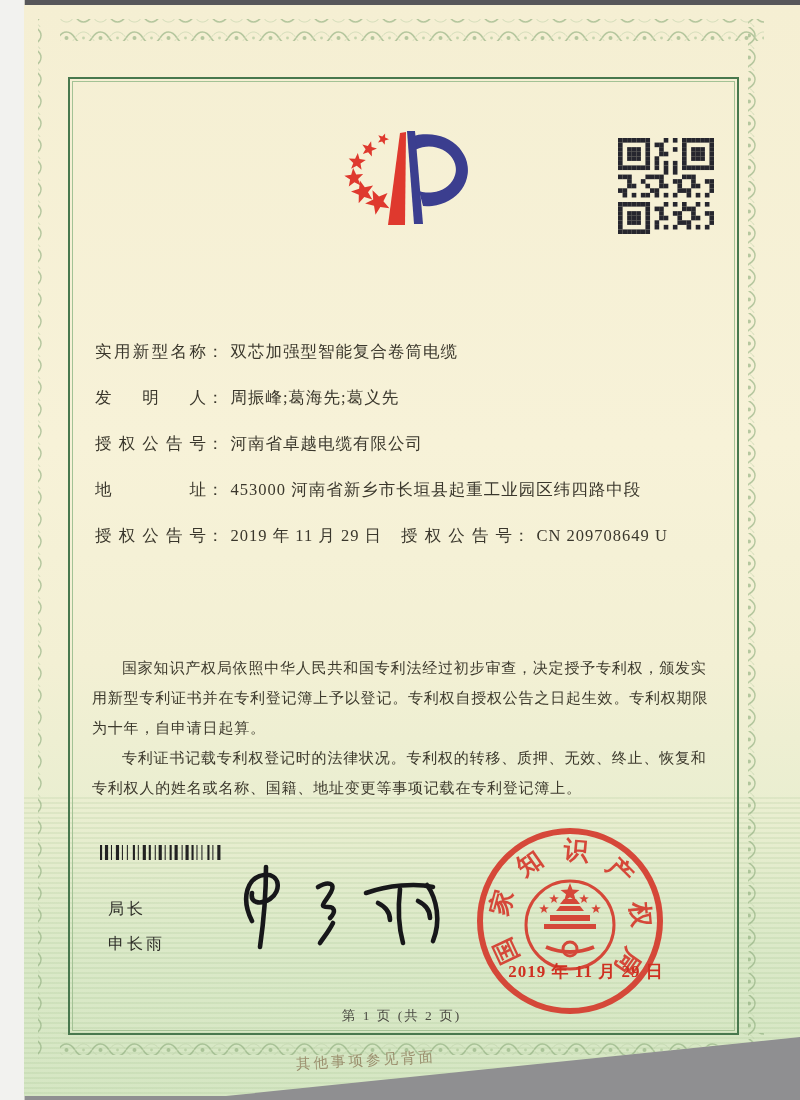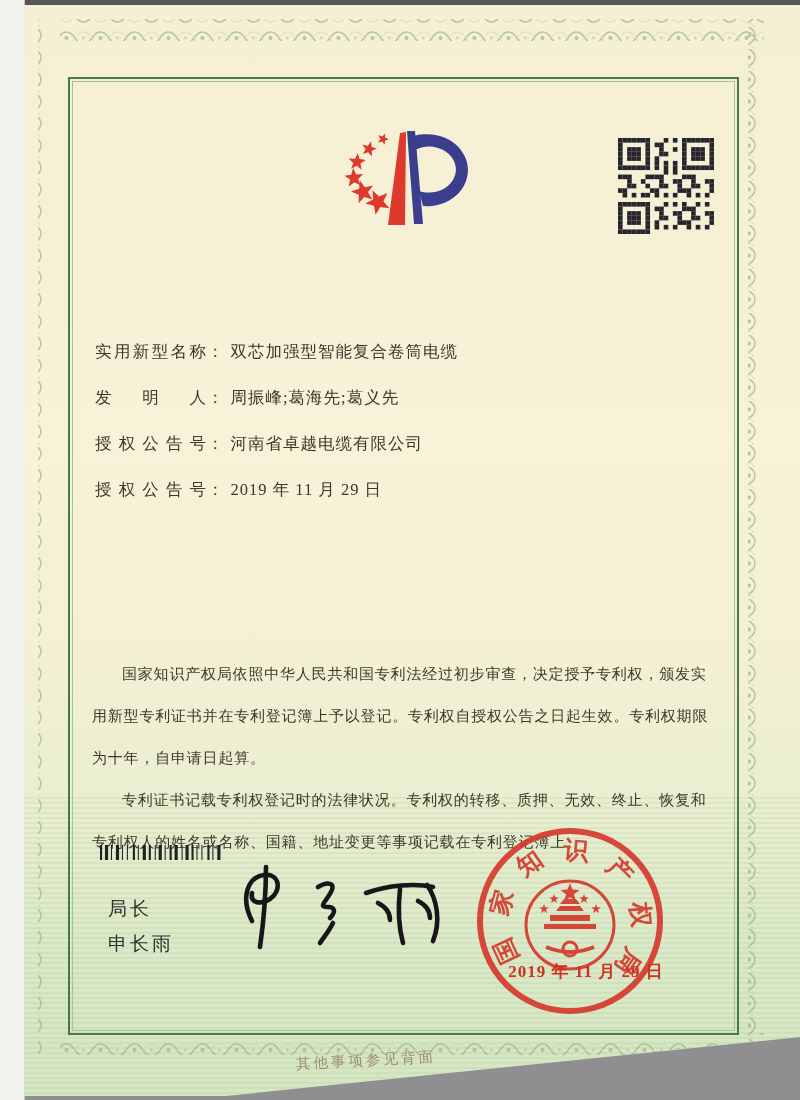--- a/index.html
+++ b/index.html
@@ -19,25 +19,25 @@
   .logo{position:absolute;left:306px;top:121px;}
   .qr{position:absolute;left:594px;top:133px;}
   .title{position:absolute;left:44px;top:238px;width:667px;text-align:center;
          font-size:35px;font-weight:700;letter-spacing:7px;color:#26261f;}
   .rows{position:absolute;left:71px;top:336px;width:640px;color:#3a372c;}
   .row{position:relative;height:46px;font-size:16.5px;letter-spacing:1px;white-space:nowrap;}
   .flabel{display:inline-block;width:112px;text-align:justify;text-align-last:justify;vertical-align:top;}
   .colon{display:inline-block;margin-right:6px;}
   .pair2{position:absolute;left:306px;top:0;}
   .paras{position:absolute;left:68px;top:648px;width:618px;font-size:15px;letter-spacing:0.8px;
-         line-height:42px;color:#3c392c;}
+         line-height:30px;color:#3c392c;}
   .paras p{margin:0;text-indent:2em;}
   .barcode{position:absolute;left:76px;top:840px;}
   .signer{position:absolute;left:84px;top:886px;font-family:"Liberation Sans","DejaVu Sans",sans-serif;
-          font-size:19px;letter-spacing:3px;color:#2e2e28;line-height:35px;}
+          font-size:16px;letter-spacing:3px;color:#2e2e28;line-height:35px;}
   .signature{position:absolute;left:206px;top:858px;}
   .seal{position:absolute;left:448px;top:818px;width:196px;height:196px;}
   .seal-date{position:absolute;left:462px;top:955px;width:200px;text-align:center;
              font-size:17px;font-weight:700;letter-spacing:1px;color:#cf3021;}
   .pagenote{position:absolute;left:44px;top:1002px;width:667px;text-align:center;
             font-size:13.5px;letter-spacing:2px;color:#4c4c44;}
   .backnote{position:absolute;left:272px;top:1046px;font-size:14.5px;letter-spacing:3px;
             color:#9b8f6e;transform:rotate(-3deg);}
 </style>
 </head>
@@ -290,21 +290,27 @@
       <div class="row">
         <span class="flabel">实用新型名称</span><span class="colon">：</span><span>双芯加强型智能复合卷筒电缆</span>
       </div>
       <div class="row">
         <span class="flabel">发明人</span><span class="colon">：</span><span>周振峰;葛海先;葛义先</span>
       </div>
       <div class="row">
         <span class="flabel">授权公告号</span><span class="colon">：</span><span>河南省卓越电缆有限公司</span>
       </div>
       <div class="row">
+        <span class="flabel">地址</span><span class="colon">：</span><span>453000 河南省新乡市长垣县起重工业园区纬四路中段</span>
+      </div>
+      <div class="row">
         <span class="flabel">授权公告号</span><span class="colon">：</span><span>2019 年 11 月 29 日</span>
+        <span class="pair2">
+          <span class="flabel">授权公告号</span><span class="colon">：</span><span>CN 209708649 U</span>
+        </span>
       </div>
     </div>
 
     <div class="paras">
       <p>国家知识产权局依照中华人民共和国专利法经过初步审查，决定授予专利权，颁发实用新型专利证书并在专利登记簿上予以登记。专利权自授权公告之日起生效。专利权期限为十年，自申请日起算。</p>
       <p>专利证书记载专利权登记时的法律状况。专利权的转移、质押、无效、终止、恢复和专利权人的姓名或名称、国籍、地址变更等事项记载在专利登记簿上。</p>
     </div>
 
     <svg class="barcode" id="barcode" width="216" height="16" viewBox="0 0 216 16">
         <rect x="0.00" y="0" width="2.10" height="15" fill="#222"></rect>
@@ -374,15 +380,16 @@
         <path d="M84,88 L112,88 L108,83 L88,83 Z" stroke="none"></path>
         <path d="M88,81 L108,81 L104,76 L92,76 Z" stroke="none"></path>
         <rect x="78" y="92" width="40" height="6" stroke="none"></rect>
         <rect x="72" y="101" width="52" height="5" stroke="none"></rect>
         <path d="M74,124 Q98,134 122,124" fill="none" stroke-width="4"></path>
         <circle cx="98" cy="126" r="7" fill="none" stroke-width="3"></circle>
       </g>
     </svg>
     <div class="seal-date">2019 年 11 月 29 日</div>
 
+    <div class="pagenote">第 1 页 (共 2 页)</div>
     <div class="backnote">其他事项参见背面</div>
   </div>
 </div>
 
 </body></html>

